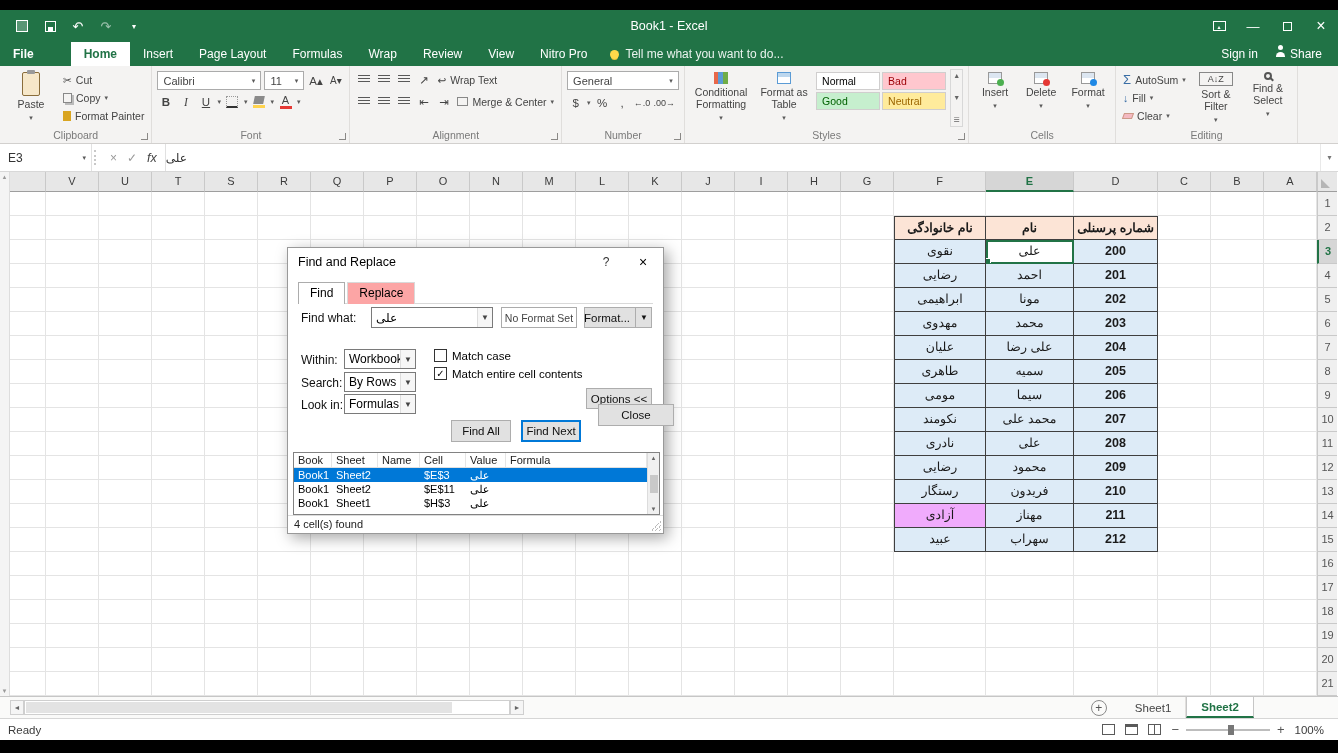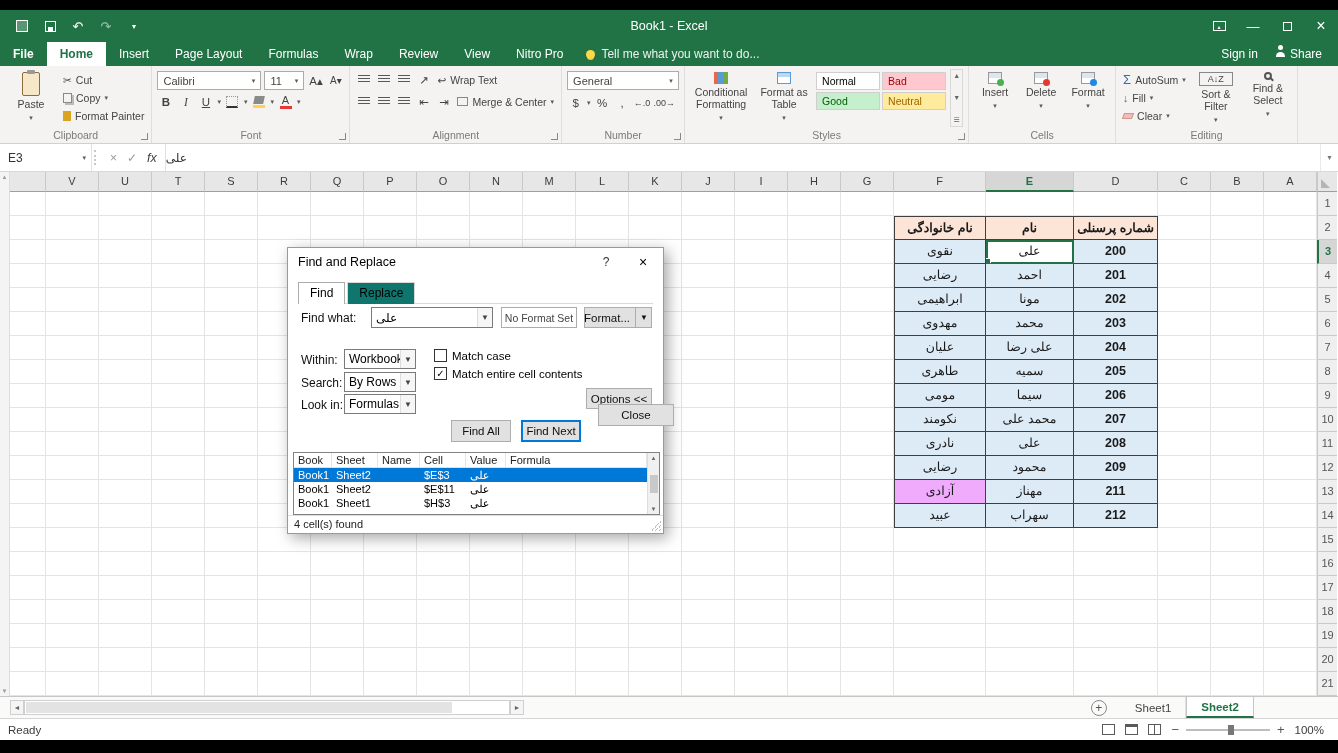--- a/index.html
+++ b/index.html
@@ -22,21 +22,21 @@
   .win-title { position:absolute; left:0; right:0; text-align:center; font-size:12.5px; pointer-events:none; }
   .win-controls { margin-left:auto; display:flex; height:100%; }
   .wbtnc { width:34px; height:100%; display:flex; align-items:center; justify-content:center; color:#fff; font-size:13px; }
   .ic-rdo { width:13px; height:10px; border:1px solid #fff; display:flex; align-items:center; justify-content:center; font-size:6px; }
   .ic-restore { width:9px; height:9px; border:1px solid #fff; }
 
   
   .tabsrow { position:absolute; top:42px; left:0; width:100%; height:24px; background:#217346; display:flex; align-items:stretch; font-size:12px; color:#fff; }
   .rtab, .filetab { padding:0 13px; display:flex; align-items:center; white-space:nowrap; }
   .filetab { font-weight:bold; }
-  .rtab.active { background:#fff; color:#217346; font-weight:bold; }
+  .rtab.active { background:#fff; color:#217346; font-weight:bold;margin-left:24px; }
   .tellme { display:flex; align-items:center; gap:6px; margin-left:10px; color:#EAF3EE; }
   .bulb { width:9px; height:9px; border-radius:50%; background:#FFD94A; box-shadow:0 2px 0 -1px #e8c53a; }
   .tabs-right { margin-left:auto; display:flex; align-items:center; gap:18px; padding-right:16px; }
   .person { width:9px; height:5px; border-radius:5px 5px 0 0; background:#fff; position:relative; display:inline-block; }
   .person:before { content:''; position:absolute; top:-7px; left:2px; width:5px; height:5px; border-radius:50%; background:#fff; }
 
   
   .ribbon { position:absolute; top:66px; left:0; width:100%; height:78px; background:#F4F3F2; border-bottom:1px solid #D2D0CE; display:flex; color:#444; }
   .rgroup { display:flex; flex-direction:column; border-right:1px solid #E0DEDC; padding:3px 5px 0 5px; }
   .rbody { flex:1; display:flex; align-items:flex-start; gap:4px; }
@@ -105,21 +105,21 @@
   .tcell.num { font-weight:bold; direction:ltr; }
   .tcell.active-cell { outline:2px solid #217346; outline-offset:-2px; background:#fff; position:relative; z-index:3; }
   .tcell.active-cell:after { content:''; position:absolute; left:-2px; bottom:-2px; width:5px; height:5px; background:#217346; border:1px solid #fff; }
 
   
   .dlg { position:absolute; left:287px; top:247px; width:377px; height:287px; background:#fff; border:1px solid #999; box-shadow:4px 4px 14px rgba(0,0,0,.35); z-index:40; font-size:12px; color:#000; }
   .dlg-title { height:28px; display:flex; align-items:center; padding-left:10px; font-size:12.5px; }
   .dlg-help { position:absolute; top:0; right:40px; width:34px; height:28px; display:flex; align-items:center; justify-content:center; color:#333; }
   .dlg-x { position:absolute; top:0; right:0; width:40px; height:28px; display:flex; align-items:center; justify-content:center; font-size:14px; }
   .dlg-tabs { position:absolute; top:34px; left:10px; right:10px; height:22px; border-bottom:1px solid #D9D9D9; display:flex; align-items:flex-end; gap:2px; }
-  .dtab { padding:3px 11px 4px; border:1px solid #D9D9D9; border-bottom:none; background:#0f766e; position:relative; top:1px; font-size:12px; }
+  .dtab { padding:3px 11px 4px; border:1px solid #D9D9D9; border-bottom:none; background:#fca5a5; position:relative; top:1px; font-size:12px; }
   .dtab.active { background:#fff; border-color:#ACACAC; z-index:2; }
   .dlbl { position:absolute; font-size:12px; color:#111; }
   .wcombo { position:absolute; display:flex; align-items:center; border:1px solid #7A7A7A; background:#fff; }
   .wcombo .val { flex:1; padding:0 4px; font-size:12px; white-space:nowrap; overflow:hidden; }
   .wcombo .carr { width:15px; text-align:center; font-size:8px; color:#444; border-left:1px solid #DDD; align-self:stretch; display:flex; align-items:center; justify-content:center; background:#F6F6F6; }
   .preview { position:absolute; border:1px solid #ABABAB; background:#fff; color:#444; font-size:10.5px; display:flex; align-items:center; justify-content:center; }
   .wbtn { position:absolute; background:#E1E1E1; border:1px solid #ADADAD; font-size:11.5px; display:flex; align-items:center; justify-content:center; color:#111; }
   .wbtn.split .barr { border-left:1px solid #ADADAD; align-self:stretch; display:flex; align-items:center; padding:0 4px; margin-left:5px; font-size:8px; }
   .wbtn.focused { border:2px solid #0078D7; }
   .cbrow { position:absolute; display:flex; align-items:center; gap:5px; font-size:11.5px;margin-left:8px; }
@@ -533,20 +533,25 @@
               <div class="tcell" style="width: 92px; background: rgb(221, 235, 247);">نادری</div>
               <div class="tcell" style="width: 88px; background: rgb(221, 235, 247);">علی</div>
               <div class="tcell num" style="width: 84px; background: rgb(221, 235, 247);">208</div>
             </div>
             <div class="trow">
               <div class="tcell" style="width: 92px; background: rgb(221, 235, 247);">رضایی</div>
               <div class="tcell" style="width: 88px; background: rgb(221, 235, 247);">محمود</div>
               <div class="tcell num" style="width: 84px; background: rgb(221, 235, 247);">209</div>
             </div>
             <div class="trow">
+              <div class="tcell" style="width: 92px; background: rgb(221, 235, 247);">رستگار</div>
+              <div class="tcell" style="width: 88px; background: rgb(221, 235, 247);">فریدون</div>
+              <div class="tcell num" style="width: 84px; background: rgb(221, 235, 247);">210</div>
+            </div>
+            <div class="trow">
               <div class="tcell" style="width: 92px; background: #f0abfc;">آزادی</div>
               <div class="tcell" style="width: 88px; background: rgb(221, 235, 247);">مهناز</div>
               <div class="tcell num" style="width: 84px; background: rgb(221, 235, 247);">211</div>
             </div>
             <div class="trow">
               <div class="tcell" style="width: 92px; background: rgb(221, 235, 247);">عبید</div>
               <div class="tcell" style="width: 88px; background: rgb(221, 235, 247);">سهراب</div>
               <div class="tcell num" style="width: 84px; background: rgb(221, 235, 247);">212</div>
             </div>
           </div>

